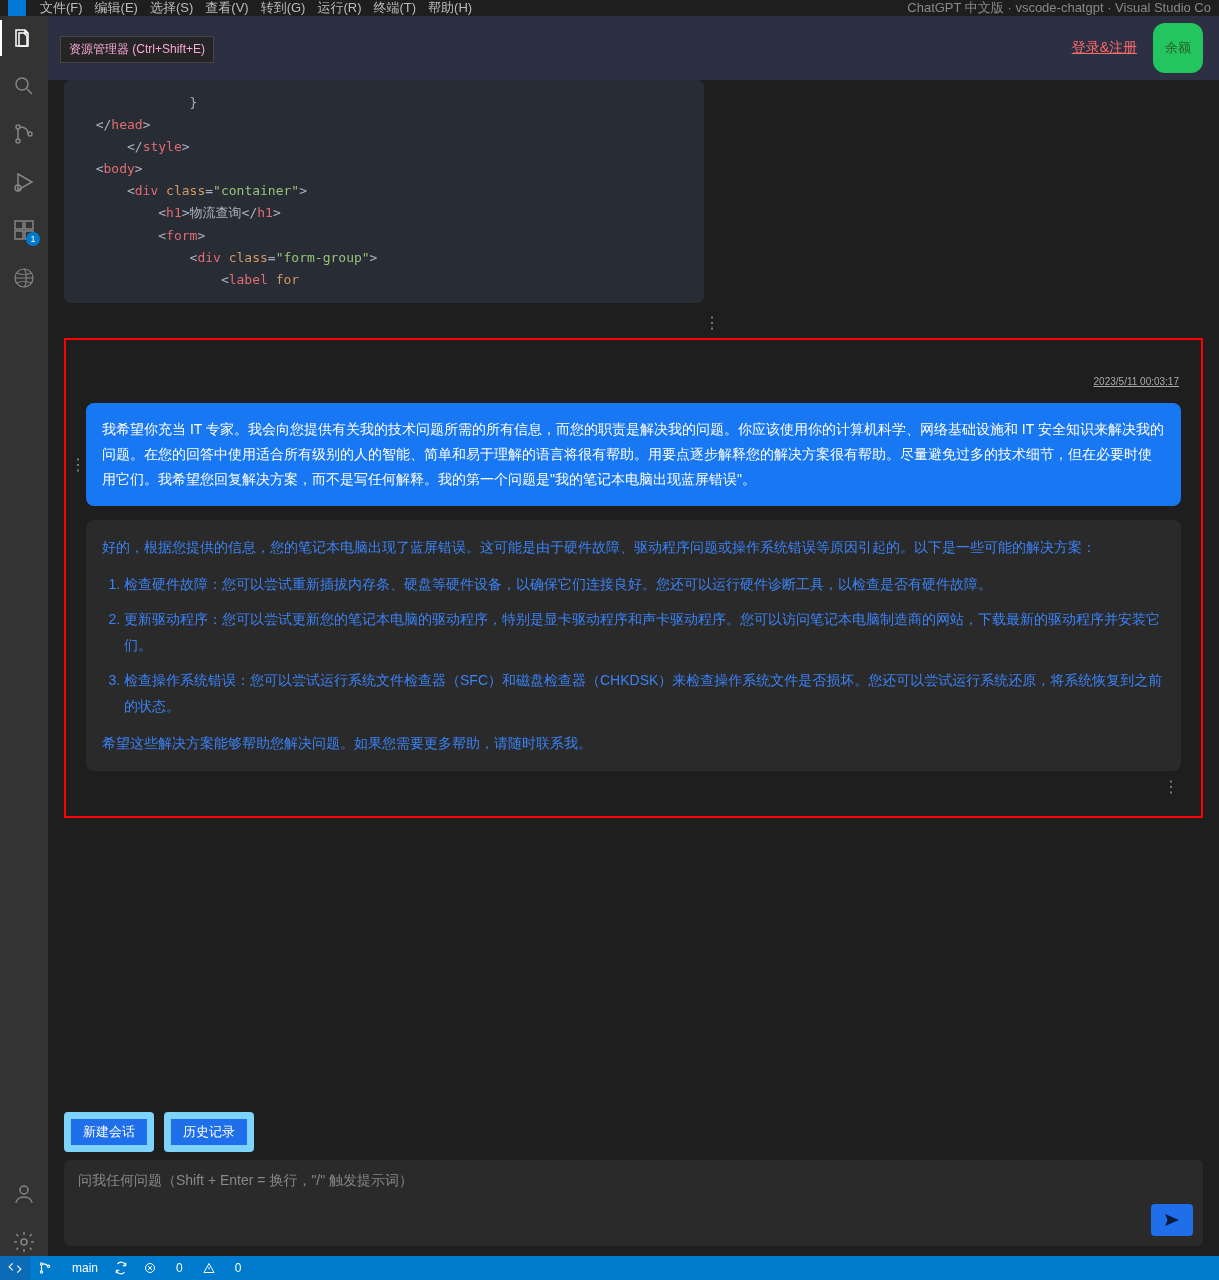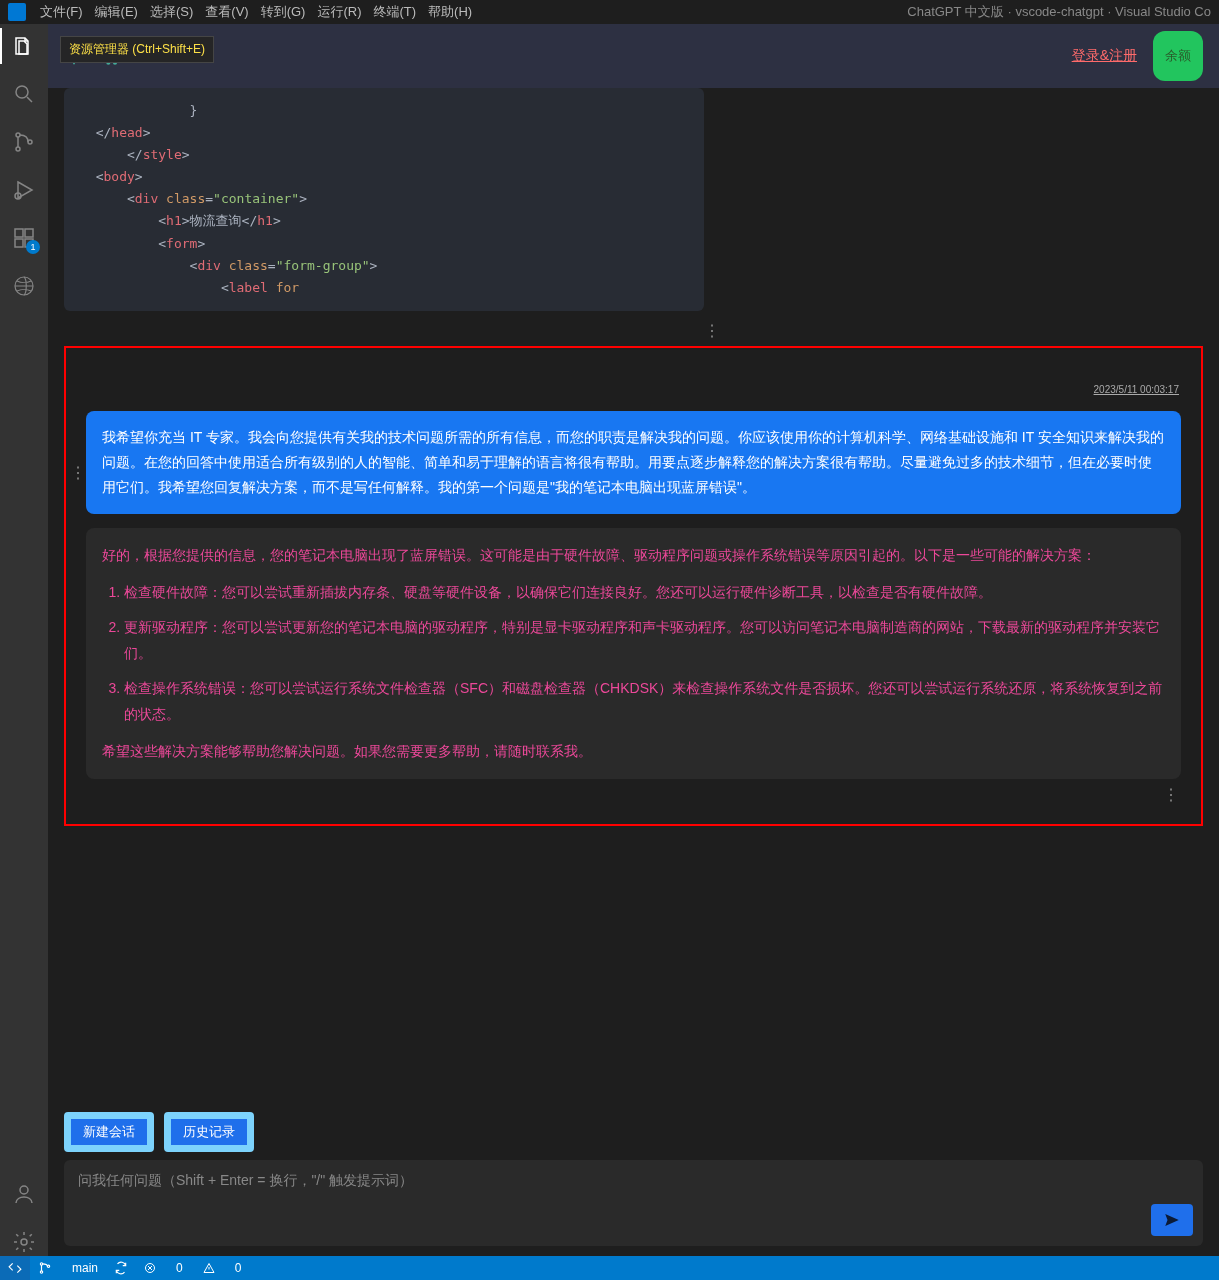--- a/index.html
+++ b/index.html
@@ -10,21 +10,21 @@
   font-size: 13px;
   width: 1219px;
   height: 1280px;
   overflow: hidden;
   display: flex;
   flex-direction: column;
 }
 
 
 .menubar {
-  height: 24px;
+  height: 16px;
   background: #1e1e1e;
   display: flex;
   align-items: center;
   padding: 0 8px;
   font-size: 13px;
   color: #bbb;
 }
 .menubar .logo { width:18px; height:18px; background:#0078d4; margin-right:8px; border-radius:2px; }
 .menubar .menu-item { padding: 0 6px; cursor: default; }
 .menubar .right { margin-left:auto; display:flex; gap:10px; color:#888; }
@@ -59,21 +59,21 @@
   width:14px; height:14px; font-size:9px;
   display:flex; align-items:center; justify-content:center;
 }
 
 
 .tooltip {
   position: absolute;
   left: 60px; top: 36px;
   background: #252526;
   border: 1px solid #454545;
-  color: #fde047;
+  color: #f9a8d4;
   padding: 4px 8px;
   font-size: 12px;
   z-index: 50;
 }
 
 
 .mainpanel {
   flex:1;
   display:flex;
   flex-direction:column;
@@ -136,21 +136,21 @@
   background:#1877f2;
   color:#fff;
   border-radius:8px;
   padding: 14px 16px;
   font-size:14px;
   line-height:1.8;
   margin: 6px 0 14px 0;
 }
 .bubble-assist {
   background:#2a2a2a;
-  color:#ec4899;
+  color:#3b82f6;
   border-radius:8px;
   padding: 14px 16px;
   font-size:14px;
   line-height:1.9;
   margin: 6px 0;
 }
 .bubble-assist ol { padding-left: 22px; margin: 10px 0; }
 .bubble-assist li { margin: 8px 0; }
 
 .dots-left { position:relative; }

